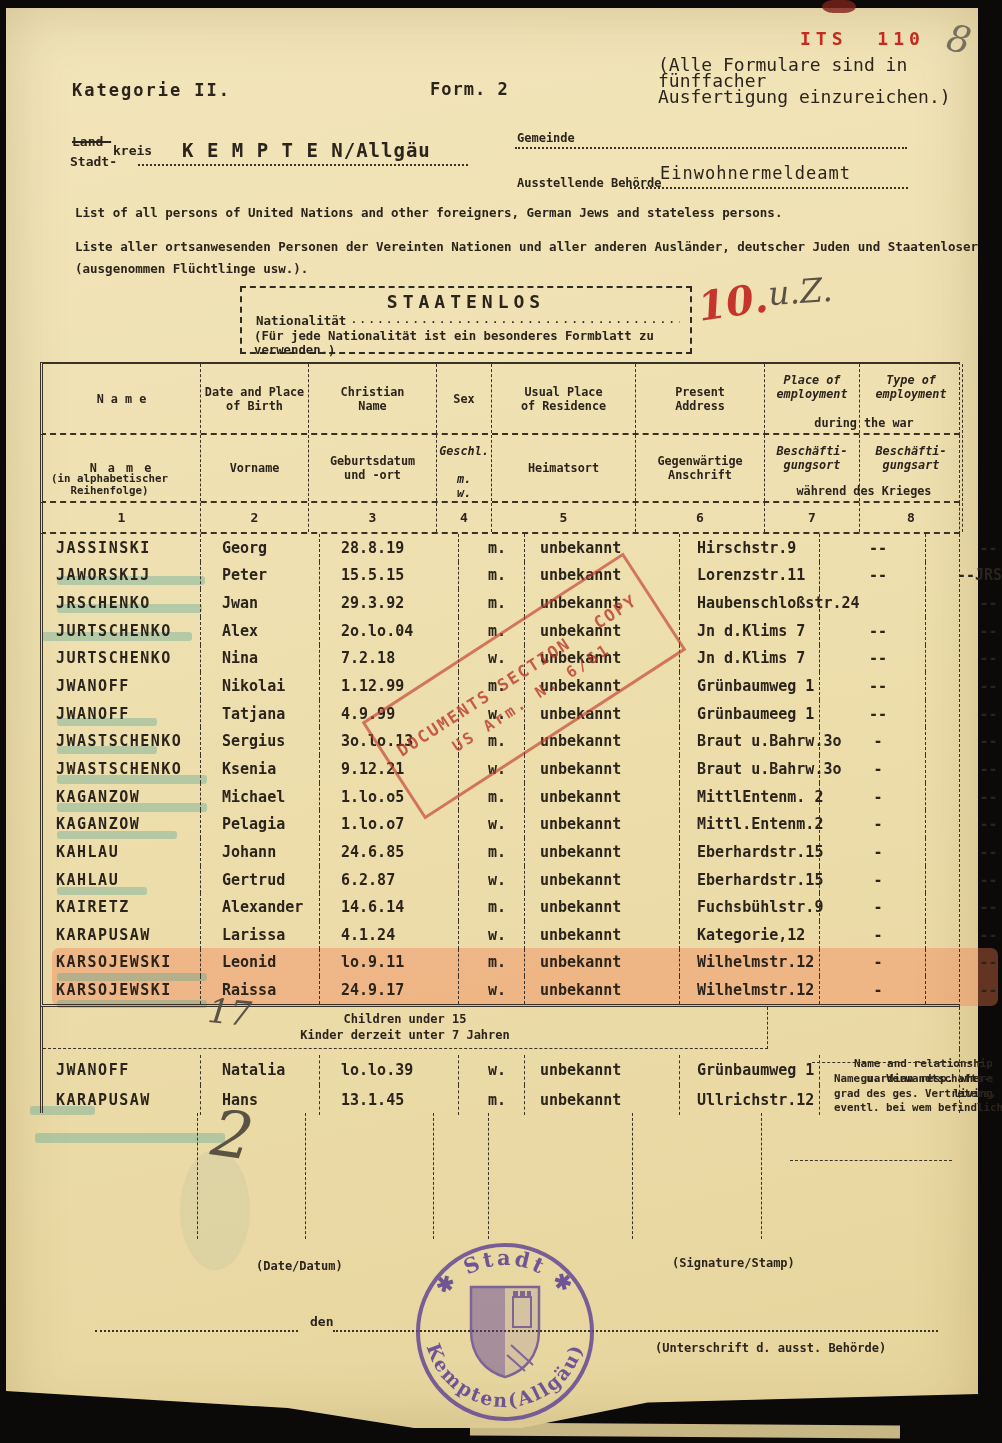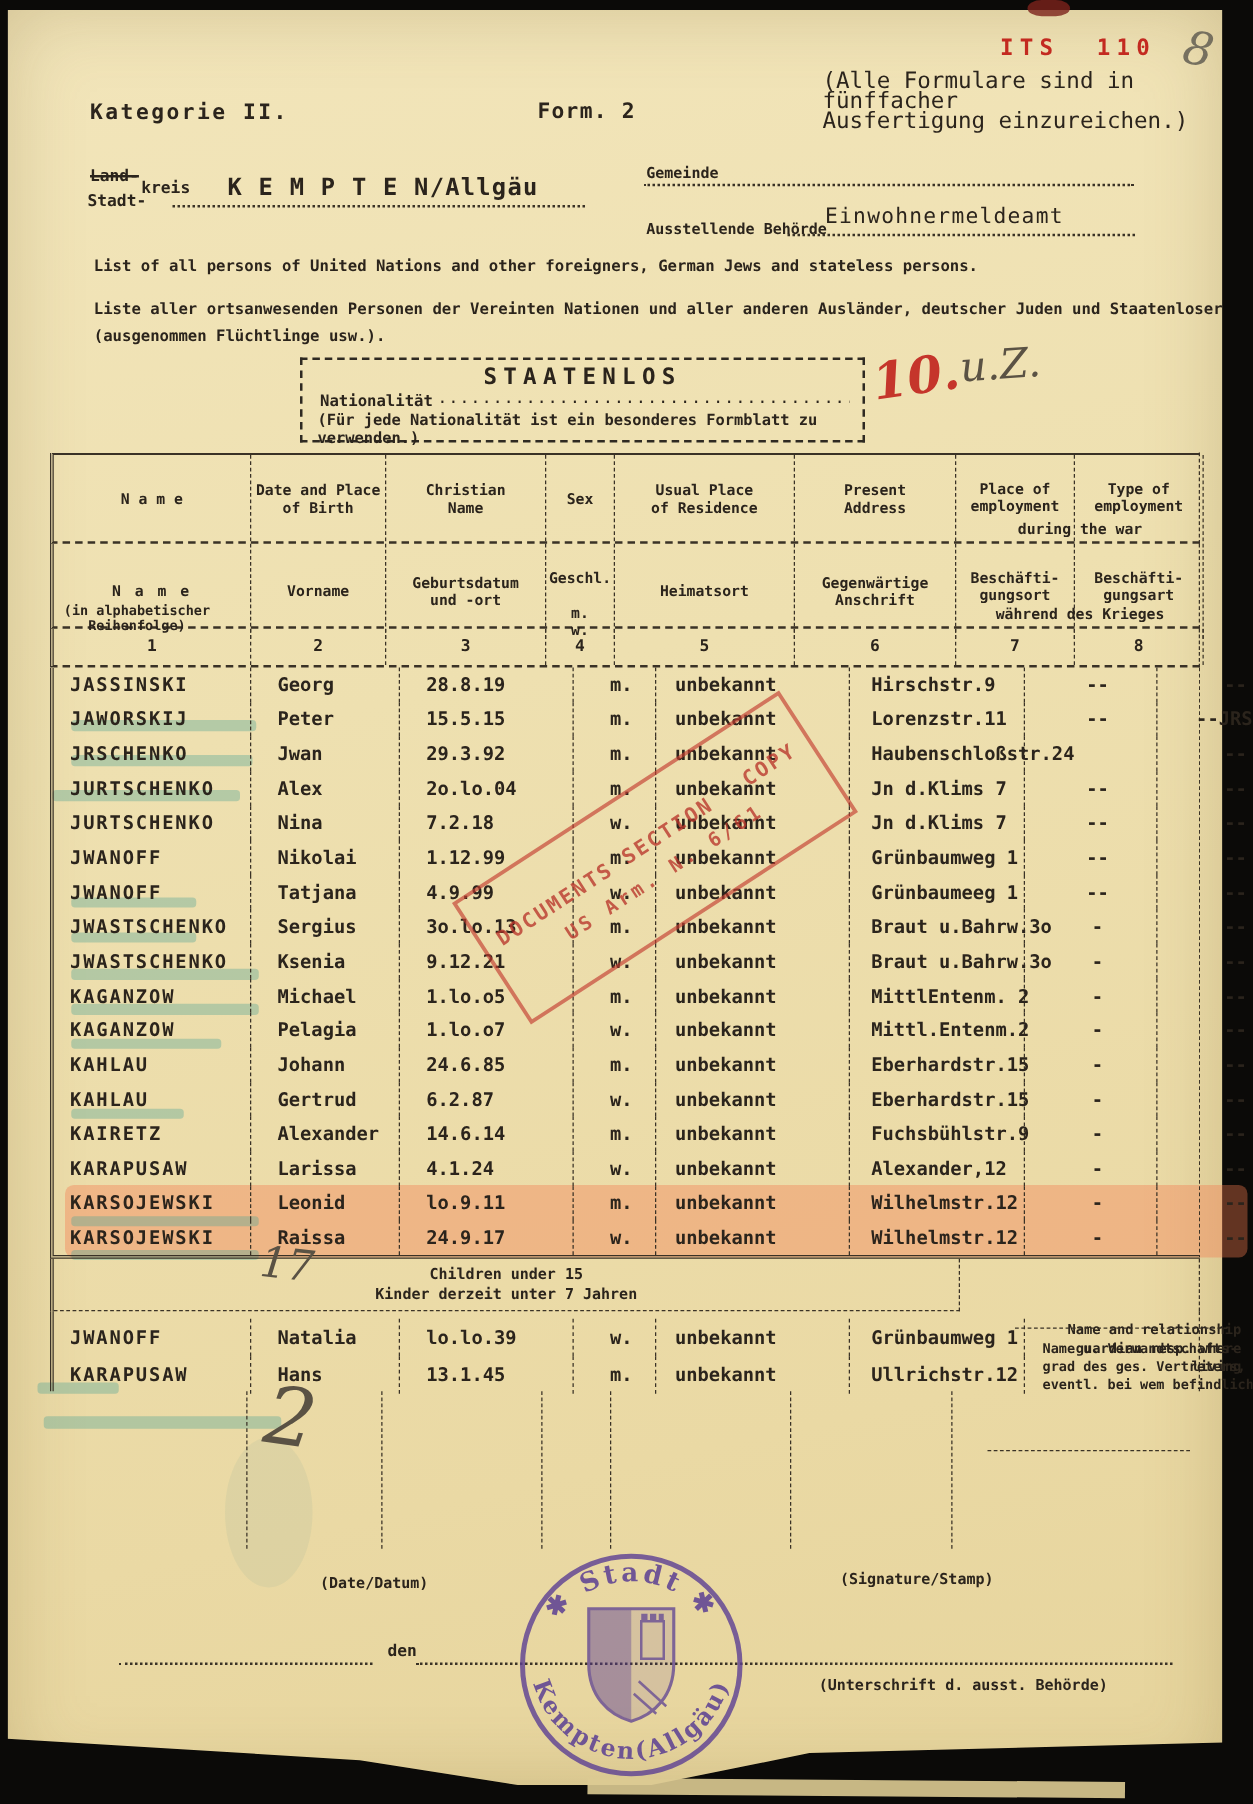--- a/index.html
+++ b/index.html
@@ -55,21 +55,21 @@
   
   .tbl{left:40px;top:362px;width:920px;}
   .sec{position:relative;border-left:3px double #3a3226;border-right:1px dashed #3a3226;box-sizing:border-box;}
   .grid8{display:grid;grid-template-columns:158px 108px 128px 55px 144px 129px 95px 103px;}
   .hdr-en{height:73px;border-top:2px solid #3a3226;border-bottom:2px dashed #3a3226;}
   .hdr-de{height:68px;border-bottom:2px dashed #3a3226;}
   .hdr-num{height:31px;border-bottom:2px dashed #3a3226;}
   .hcell{border-right:1px dashed #3a3226;display:flex;align-items:center;justify-content:center;
          text-align:center;font-size:11.8px;line-height:14px;font-weight:600;white-space:pre-line;}
   .hcell:last-child,.tcell:last-child{border-right:none;}
-  .hcell.topalign{align-items:flex-start;padding-top:20px;}
+  .hcell.topalign{align-items:flex-start;padding-top:9px;font-style:italic;}
   .span78{position:absolute;left:725px;width:192px;bottom:3px;text-align:center;font-size:11.8px;font-weight:600;}
   .name-sub{position:absolute;left:8px;bottom:4px;font-size:10.8px;line-height:12px;text-align:center;white-space:pre-line;font-weight:600;}
   .numcell{border-right:1px dashed #3a3226;display:flex;align-items:center;justify-content:center;font-size:13px;font-weight:700;}
   #rows-main{border-bottom:3px double #3a3226;}
   #rows-main .trow{height:27.65px;}
   .trow{display:grid;grid-template-columns:158px 108px 128px 55px 144px 129px 95px 103px;gap:11px;}
   .tcell{border-right:1px dashed #3a3226;display:flex;align-items:center;font-size:15px;font-weight:700;white-space:nowrap;overflow:visible;}
   .tcell.c1{padding-left:13px;letter-spacing:1.5px;}
   .tcell.c2{padding-left:10px;}
   .tcell.c3{padding-left:10px;}
@@ -368,21 +368,21 @@
         <div class="tcell c6">Fuchsbühlstr.9</div>
         <div class="tcell c7">-</div>
         <div class="tcell c8">--</div>
       </div>
       <div class="trow">
         <div class="tcell c1">KARAPUSAW</div>
         <div class="tcell c2">Larissa</div>
         <div class="tcell c3">4.1.24</div>
         <div class="tcell c4">w.</div>
         <div class="tcell c5">unbekannt</div>
-        <div class="tcell c6">Alexander,12</div>
+        <div class="tcell c6">Kategorie,12</div>
         <div class="tcell c7">-</div>
         <div class="tcell c8">--</div>
       </div>
       <div class="trow">
         <div class="tcell c1">KARSOJEWSKI</div>
         <div class="tcell c2">Leonid</div>
         <div class="tcell c3">lo.9.11</div>
         <div class="tcell c4">m.</div>
         <div class="tcell c5">unbekannt</div>
         <div class="tcell c6">Wilhelmstr.12</div>

